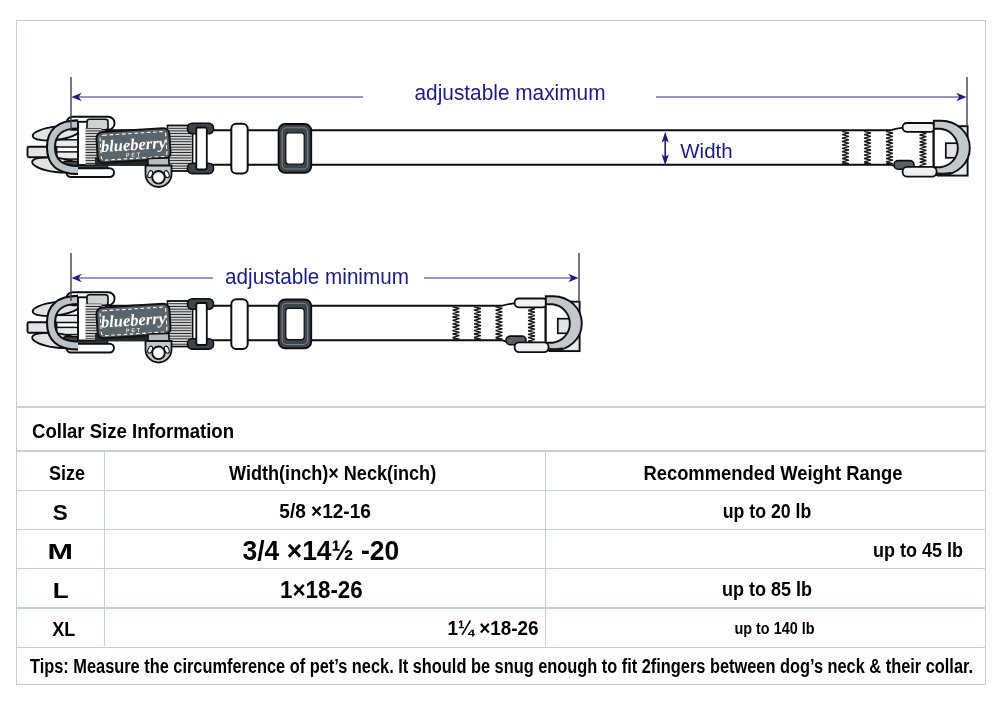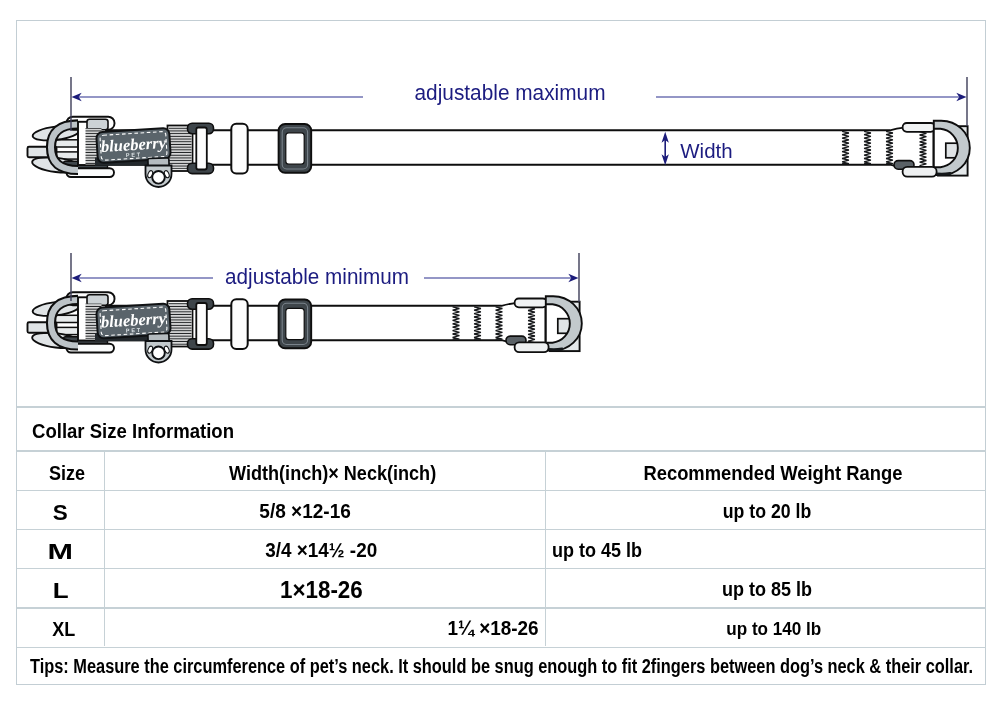--- a/index.html
+++ b/index.html
@@ -15,31 +15,31 @@
 <div style="position:absolute;left:16.5px;top:568.3px;width:969.0px;height:1.2px;background:#c6d1d6"></div>
 <div style="position:absolute;left:16.5px;top:607.4px;width:969.0px;height:1.2px;background:#c6d1d6"></div>
 <div style="position:absolute;left:16.5px;top:646.5px;width:969.0px;height:1.2px;background:#c6d1d6"></div>
 <div style="position:absolute;left:104px;top:450.4px;width:1.2px;height:196.10000000000002px;background:#c6d1d6"></div>
 <div style="position:absolute;left:544.7px;top:450.4px;width:1.2px;height:196.10000000000002px;background:#c6d1d6"></div>
 <div style="position:absolute;left:16.5px;top:409.4px;width:500px;height:44px;line-height:44px;text-align:left;font-size:20px;font-weight:700;padding-left:15.5px;box-sizing:border-box;white-space:nowrap"><span style="display:inline-block;transform:scaleX(0.9274);transform-origin:left center;position:relative;left:0px">Collar Size Information</span></div>
 <div style="position:absolute;left:16.5px;top:453.5px;width:87.5px;height:39.6px;line-height:39.6px;text-align:center;font-size:20px;font-weight:700;padding-left:14px;box-sizing:border-box;white-space:nowrap"><span style="display:inline-block;transform:scaleX(0.9);transform-origin:center center;position:relative;left:0px">Size</span></div>
 <div style="position:absolute;left:104px;top:453.5px;width:440.7px;height:39.6px;line-height:39.6px;text-align:center;font-size:20px;font-weight:700;padding-left:0px;box-sizing:border-box;white-space:nowrap"><span style="display:inline-block;transform:scaleX(0.903);transform-origin:center center;position:relative;left:8.6px">Width(inch)× Neck(inch)</span></div>
 <div style="position:absolute;left:544.7px;top:453.5px;width:440.8px;height:39.6px;line-height:39.6px;text-align:center;font-size:20px;font-weight:700;padding-left:0px;box-sizing:border-box;white-space:nowrap"><span style="display:inline-block;transform:scaleX(0.919);transform-origin:center center;position:relative;left:7.7px">Recommended Weight Range</span></div>
 <div style="position:absolute;left:16.5px;top:492.5px;width:87.5px;height:39.1px;line-height:39.1px;text-align:center;font-size:22px;font-weight:700;padding-left:0px;box-sizing:border-box;white-space:nowrap"><span style="display:inline-block;transform:scaleX(1.02);transform-origin:center center;position:relative;left:0px">S</span></div>
-<div style="position:absolute;left:88px;top:491.5px;width:440.7px;height:39.1px;line-height:39.1px;text-align:center;font-size:20px;font-weight:700;padding-left:0px;box-sizing:border-box;white-space:nowrap"><span style="display:inline-block;transform:scaleX(0.951);transform-origin:center center;position:relative;left:-3.4px">5/8 ×12-16</span></div>
+<div style="position:absolute;left:108px;top:491.5px;width:440.7px;height:39.1px;line-height:39.1px;text-align:center;font-size:20px;font-weight:700;padding-left:0px;box-sizing:border-box;white-space:nowrap"><span style="display:inline-block;transform:scaleX(0.951);transform-origin:center center;position:relative;left:-3.4px">5/8 ×12-16</span></div>
 <div style="position:absolute;left:544.7px;top:491.5px;width:440.8px;height:39.1px;line-height:39.1px;text-align:center;font-size:20px;font-weight:700;padding-left:0px;box-sizing:border-box;white-space:nowrap"><span style="display:inline-block;transform:scaleX(0.885);transform-origin:center center;position:relative;left:2px">up to 20 lb</span></div>
 <div style="position:absolute;left:16.5px;top:531.6px;width:87.5px;height:39.2px;line-height:39.2px;text-align:center;font-size:22px;font-weight:700;padding-left:0px;box-sizing:border-box;white-space:nowrap"><span style="display:inline-block;transform:scaleX(1.39);transform-origin:center center;position:relative;left:0px">M</span></div>
-<div style="position:absolute;left:104px;top:530.6px;width:440.7px;height:39.2px;line-height:39.2px;text-align:center;font-size:20px;font-weight:700;padding-left:0px;box-sizing:border-box;white-space:nowrap"><span style="display:inline-block;transform:scaleX(0.9456);transform-origin:center center;position:relative;left:-3.4px">3/4 ×14½ -20</span></div>
-<div style="position:absolute;left:544.7px;top:530.6px;width:421px;height:39.2px;line-height:39.2px;text-align:left;font-size:20px;font-weight:700;padding-left:0px;box-sizing:border-box;white-space:nowrap"><span style="display:inline-block;transform:scaleX(0.9);transform-origin:center center;position:relative;left:2px">up to 45 lb</span></div>
+<div style="position:absolute;left:104px;top:530.6px;width:440.7px;height:39.2px;line-height:39.2px;text-align:center;font-size:28px;font-weight:700;padding-left:0px;box-sizing:border-box;white-space:nowrap"><span style="display:inline-block;transform:scaleX(0.9456);transform-origin:center center;position:relative;left:-3.4px">3/4 ×14½ -20</span></div>
+<div style="position:absolute;left:544.7px;top:530.6px;width:421px;height:39.2px;line-height:39.2px;text-align:right;font-size:20px;font-weight:700;padding-left:0px;box-sizing:border-box;white-space:nowrap"><span style="display:inline-block;transform:scaleX(0.9);transform-origin:center center;position:relative;left:2px">up to 45 lb</span></div>
 <div style="position:absolute;left:16.5px;top:570.8px;width:87.5px;height:39.1px;line-height:39.1px;text-align:center;font-size:22px;font-weight:700;padding-left:0px;box-sizing:border-box;white-space:nowrap"><span style="display:inline-block;transform:scaleX(1.18);transform-origin:center center;position:relative;left:0px">L</span></div>
 <div style="position:absolute;left:104px;top:569.8px;width:440.7px;height:39.1px;line-height:39.1px;text-align:center;font-size:24px;font-weight:700;padding-left:0px;box-sizing:border-box;white-space:nowrap"><span style="display:inline-block;transform:scaleX(0.9328);transform-origin:center center;position:relative;left:-3.4px">1×18-26</span></div>
 <div style="position:absolute;left:544.7px;top:569.8px;width:440.8px;height:39.1px;line-height:39.1px;text-align:center;font-size:20px;font-weight:700;padding-left:0px;box-sizing:border-box;white-space:nowrap"><span style="display:inline-block;transform:scaleX(0.9);transform-origin:center center;position:relative;left:2px">up to 85 lb</span></div>
 <div style="position:absolute;left:16.5px;top:609.9px;width:87.5px;height:39.1px;line-height:39.1px;text-align:center;font-size:20px;font-weight:700;padding-left:8px;box-sizing:border-box;white-space:nowrap"><span style="display:inline-block;transform:scaleX(0.9);transform-origin:center center;position:relative;left:0px">XL</span></div>
 <div style="position:absolute;left:104px;top:608.9px;width:440.7px;height:39.1px;line-height:39.1px;text-align:right;font-size:20px;font-weight:700;padding-left:0px;box-sizing:border-box;white-space:nowrap"><span style="display:inline-block;transform:scaleX(0.946);transform-origin:center center;position:relative;left:-3.4px">1¼ ×18-26</span></div>
-<div style="position:absolute;left:544.7px;top:608.9px;width:440.8px;height:39.1px;line-height:39.1px;text-align:center;font-size:19px;font-weight:700;padding-left:14px;box-sizing:border-box;white-space:nowrap"><span style="display:inline-block;transform:scaleX(0.9);transform-origin:center center;position:relative;left:2px">up to 140 lb</span></div>
+<div style="position:absolute;left:544.7px;top:608.9px;width:440.8px;height:39.1px;line-height:39.1px;text-align:center;font-size:16px;font-weight:700;padding-left:14px;box-sizing:border-box;white-space:nowrap"><span style="display:inline-block;transform:scaleX(0.9);transform-origin:center center;position:relative;left:2px">up to 140 lb</span></div>
 <div style="position:absolute;left:16.5px;top:648px;width:968.5px;height:37.5px;line-height:37.5px;text-align:left;font-size:20px;font-weight:700;padding-left:13.3px;box-sizing:border-box;white-space:nowrap"><span style="display:inline-block;transform:scaleX(0.818);transform-origin:left center;position:relative;left:0px">Tips: Measure the circumference of pet’s neck. It should be snug enough to fit 2fingers between dog’s neck &amp; their collar.</span></div>
 <svg width="1000" height="706" viewBox="0 0 1000 706" style="position:absolute;left:0;top:0" xmlns="http://www.w3.org/2000/svg">
 <defs>
         <pattern id="comb" patternUnits="userSpaceOnUse" width="8" height="2.7">
           <rect width="8" height="2.7" fill="#fff"></rect>
           <rect y="0.7" width="8" height="1.25" fill="#1a1d1f"></rect>
         </pattern>
       </defs>
 <path d="M 88,130.3 L 890,130.3 C 902,127 908,126.6 918,126.6 L 933.5,126.5 L 933.5,170.4 L 918,170.4 C 908,170.4 902,167.6 890,164.7 L 88,164.7 Z" fill="#fff" stroke="#0e0e0e" stroke-width="1.9"></path>
 <path d="M842.1,131.3 L848.9,133.0 L842.1,134.7 L848.9,136.4 L842.1,138.1 L848.9,139.8 L842.1,141.5 L848.9,143.2 L842.1,144.9 L848.9,146.6 L842.1,148.3 L848.9,150.0 L842.1,151.7 L848.9,153.4 L842.1,155.1 L848.9,156.8 L842.1,158.5 L848.9,160.2 L842.1,161.9 L848.9,163.6 L842.1,163.7" fill="none" stroke="#17191b" stroke-width="1.3"></path>

